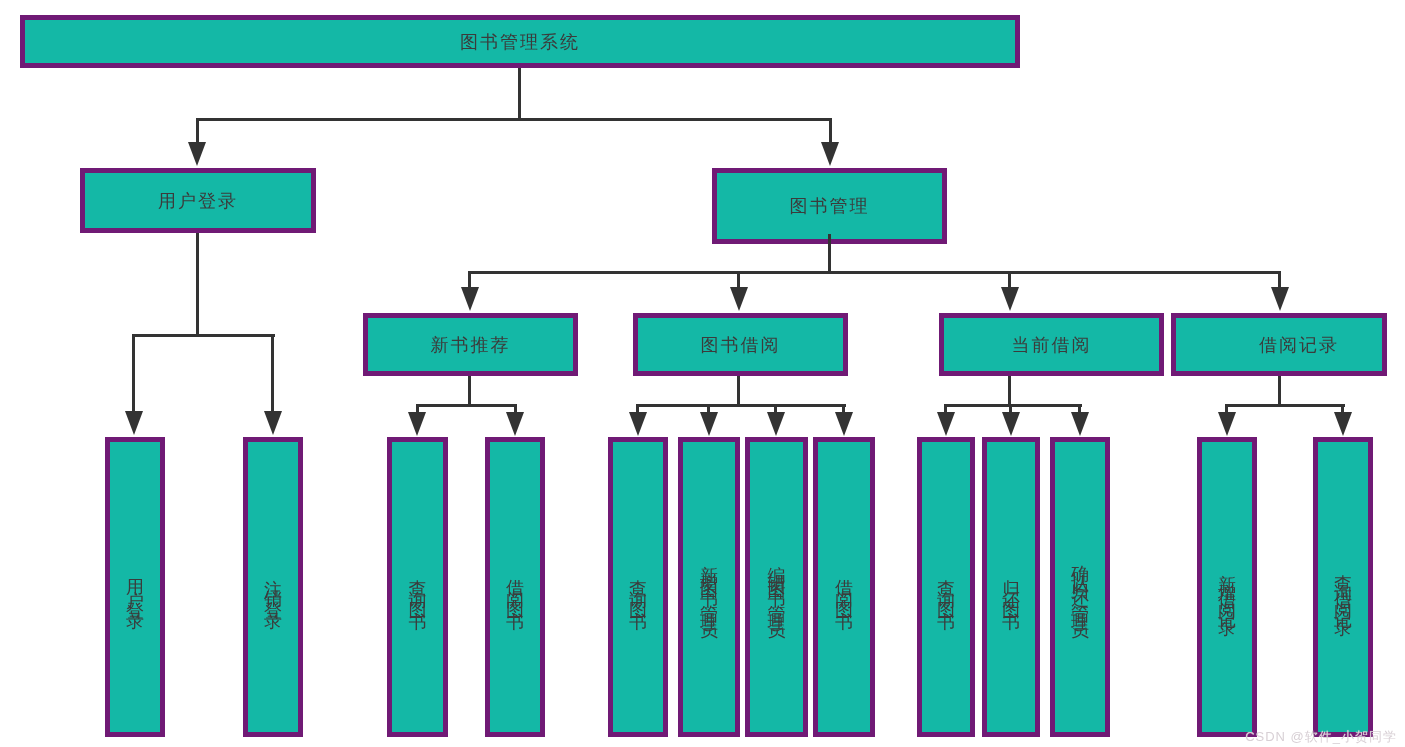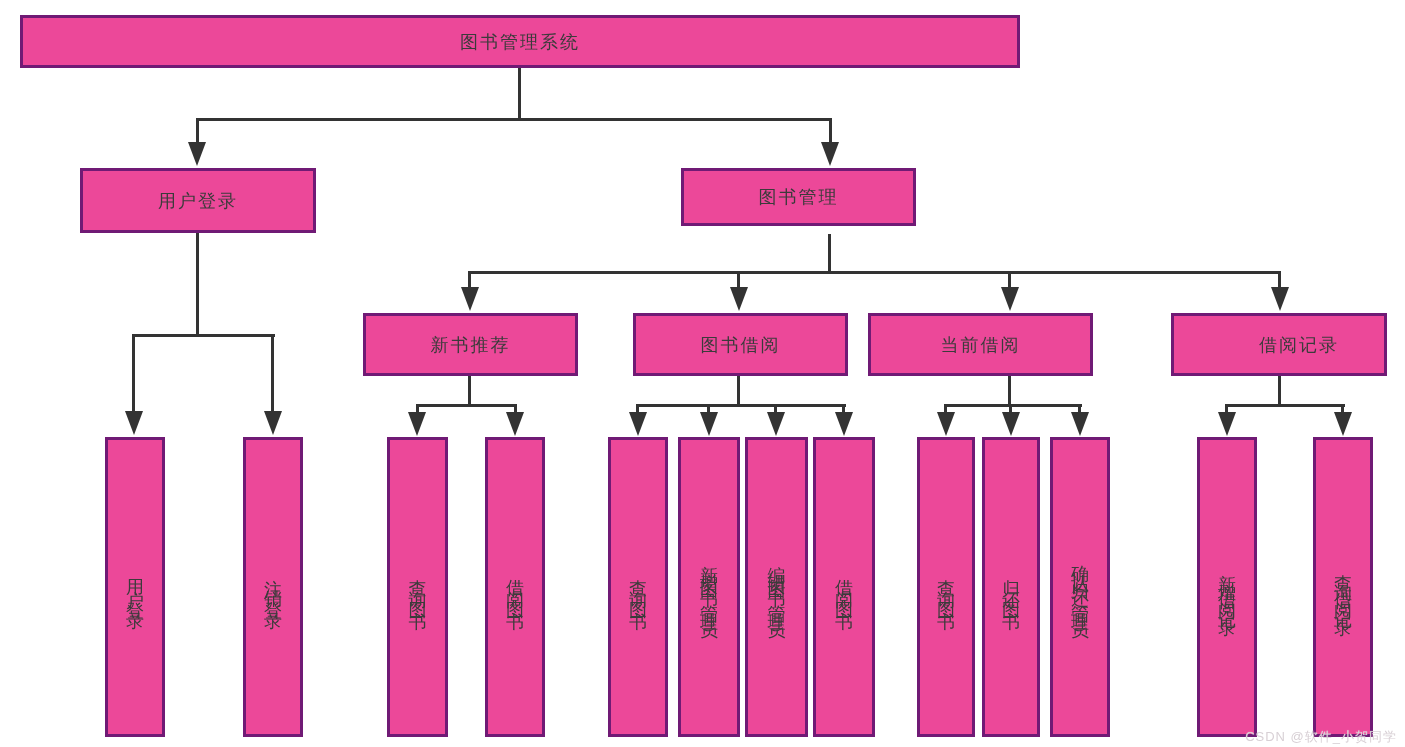--- a/index.html
+++ b/index.html
@@ -1,21 +1,21 @@
 <!DOCTYPE html>
 <html><head>
 <meta charset="utf-8">
 <style>
   html,body{margin:0;padding:0;background:#ffffff;}
   #canvas{
     position:relative;width:1405px;height:747px;background:#ffffff;overflow:hidden;
     font-family:"Liberation Sans","DejaVu Sans",sans-serif;color:#3b3b3b;
   }
   .node{
-    position:absolute;box-sizing:border-box;border:3px solid #701a75;background:#ec4899;
+    position:absolute;box-sizing:border-box;border:5px solid #701a75;background:#14b8a6;
     display:flex;align-items:center;justify-content:center;
   }
   .node .lbl{font-size:18px;letter-spacing:2px;color:#3b3b3b;white-space:nowrap;}
   .leaf .lbl{
     writing-mode:vertical-rl;font-size:18px;letter-spacing:11px;white-space:normal;
     line-height:1;
   }
   .leaf.long .lbl{letter-spacing:8px;font-size:18px;}
   .l{position:absolute;background:#333333;}
   .ah{
@@ -33,31 +33,31 @@
 
 <div id="canvas">
 
   <div class="node" style="left:20px;top:15px;width:1000px;height:53px;">
     <span class="lbl">图书管理系统</span>
   </div>
 
   <div class="node" style="left:80px;top:168px;width:236px;height:65px;">
     <span class="lbl">用户登录</span>
   </div>
-  <div class="node" style="left:681px;top:168px;width:235px;height:58px;">
+  <div class="node" style="left:712px;top:168px;width:235px;height:76px;">
     <span class="lbl">图书管理</span>
   </div>
 
   <div class="node" style="left:633px;top:313px;width:215px;height:63px;">
     <span class="lbl">图书借阅</span>
   </div>
   <div class="node" style="left:363px;top:313px;width:215px;height:63px;">
     <span class="lbl">新书推荐</span>
   </div>
-  <div class="node" style="left:868px;top:313px;width:225px;height:63px;">
+  <div class="node" style="left:939px;top:313px;width:225px;height:63px;">
     <span class="lbl">当前借阅</span>
   </div>
   <div class="node" style="left:1171px;top:313px;width:216px;height:63px;padding-left:40px;">
     <span class="lbl">借阅记录</span>
   </div>
 
   <div class="node leaf" style="left:105px;top:437px;width:60px;height:300px;">
     <span class="lbl">用户登录</span>
   </div>
   <div class="node leaf" style="left:243px;top:437px;width:60px;height:300px;">

